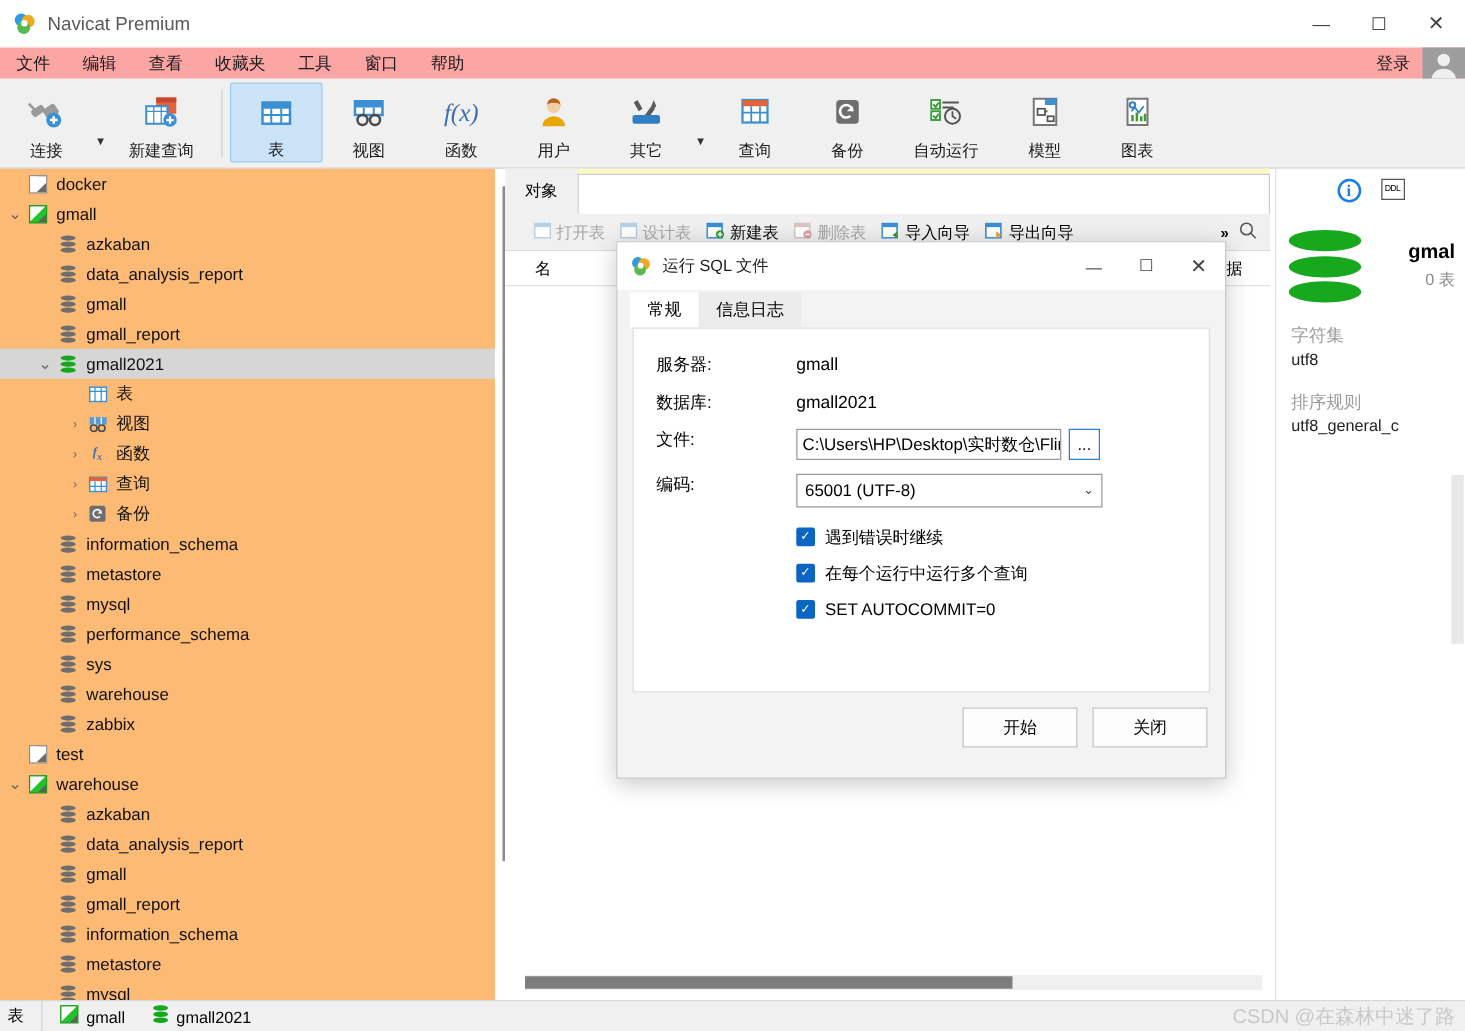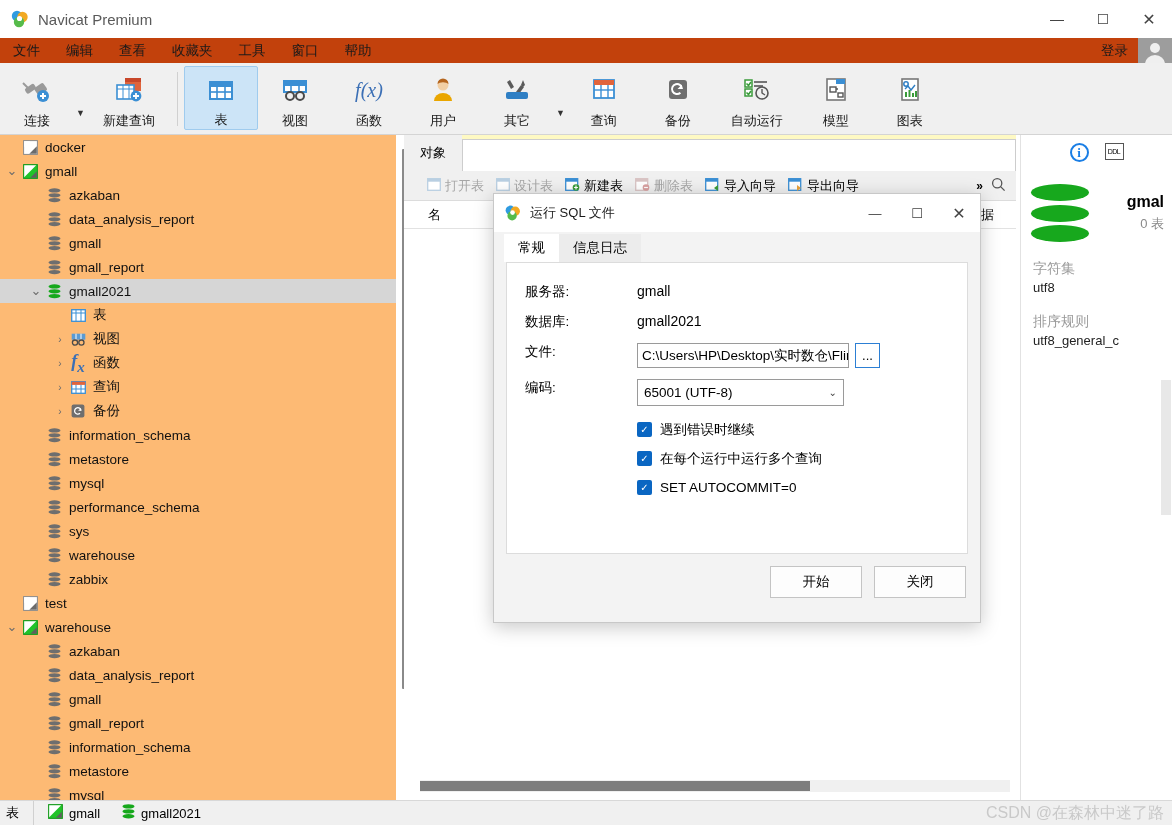--- a/index.html
+++ b/index.html
@@ -26,21 +26,21 @@
   .tb-spacer { flex: 1; }
   .winbtn {
     width: 46px; height: 38px; display: flex; align-items: center; justify-content: center;
     color: #444; font-size: 14px;
   }
   .winbtn.close { font-size: 16px; }
 
   
   .menubar {
     position: absolute; left: 0; top: 38px; width: 1172px; height: 25px;
-    background: #c2410c;
+    background: #fca5a5;
     display: flex; align-items: center;
   }
   .menuitem { padding: 3px 13px; font-size: 13.5px; color: #1a1a1a; }
   .menu-right { margin-left: auto; display: flex; align-items: center; }
   .login-link { font-size: 13.5px; color: #1a1a1a; padding: 0 10px; }
   .avatar {
     width: 34px; height: 25px; background: #9d9d9d;
     display: flex; align-items: flex-end; justify-content: center; overflow: hidden;
   }
 
@@ -70,21 +70,21 @@
     background: #fdba74; overflow: hidden;
   }
   .tree-row {
     height: 24px; display: flex; align-items: center; font-size: 13.5px;
     white-space: nowrap; color: #111;
   }
   .tree-row.selected { background: #d6d6d6; }
   .tw { width: 16px; display: flex; align-items: center; justify-content: center; font-size: 10px; color: #6b6b6b; }
   .ticon { width: 20px; display: flex; align-items: center; justify-content: center; margin-right: 5px; }
 
-  .ic-fx { font-style: italic; font-family: "Liberation Serif", serif; font-size: 18px; color: #3b6fb5; font-weight: 600; }
+  .ic-fx { font-style: italic; font-family: "Liberation Serif", serif; font-size: 10px; color: #3b6fb5; font-weight: 600; }
 
   
   .mainpane {
     position: absolute; left: 404px; top: 135px; width: 612px; height: 665px; background: #ffffff;
   }
   .objbar {
     position: absolute; left: 404px; top: 135px; width: 612px; height: 36px;
     background: #fef9c3; display: flex; align-items: stretch;
   }
   .obj-tab {
@@ -185,21 +185,21 @@
   .finput {
     width: 212px; height: 25px; border: 1px solid #9a9a9a; background: #fff;
     font-size: 13.5px; padding: 2px 4px; font-family: "Liberation Sans", sans-serif;
     white-space: nowrap; overflow: hidden; display: flex; align-items: center;
   }
   .fbrowse {
     width: 25px; height: 25px; margin-left: 6px; border: 1px solid #2c7fd4; background: #fff;
     display: flex; align-items: center; justify-content: center; font-size: 13px;
   }
   .fselect {
-    width: 207px; height: 27px; border: 1px solid #9a9a9a; background: #fff;
+    width: 245px; height: 27px; border: 1px solid #9a9a9a; background: #fff;
     font-size: 13.5px; padding: 2px 6px; display: flex; align-items: center;
   }
   .fselect .cv { margin-left: auto; font-size: 10px; color: #444; }
   .crow { display: flex; align-items: center; height: 29px; padding-left: 130px; }
   .cbox {
     width: 15px; height: 15px; background: #0a66c2; border-radius: 2px; margin-right: 8px;
     display: flex; align-items: center; justify-content: center; color: #fff; font-size: 10px;
   }
   .ctext { font-size: 13.5px; }
 

